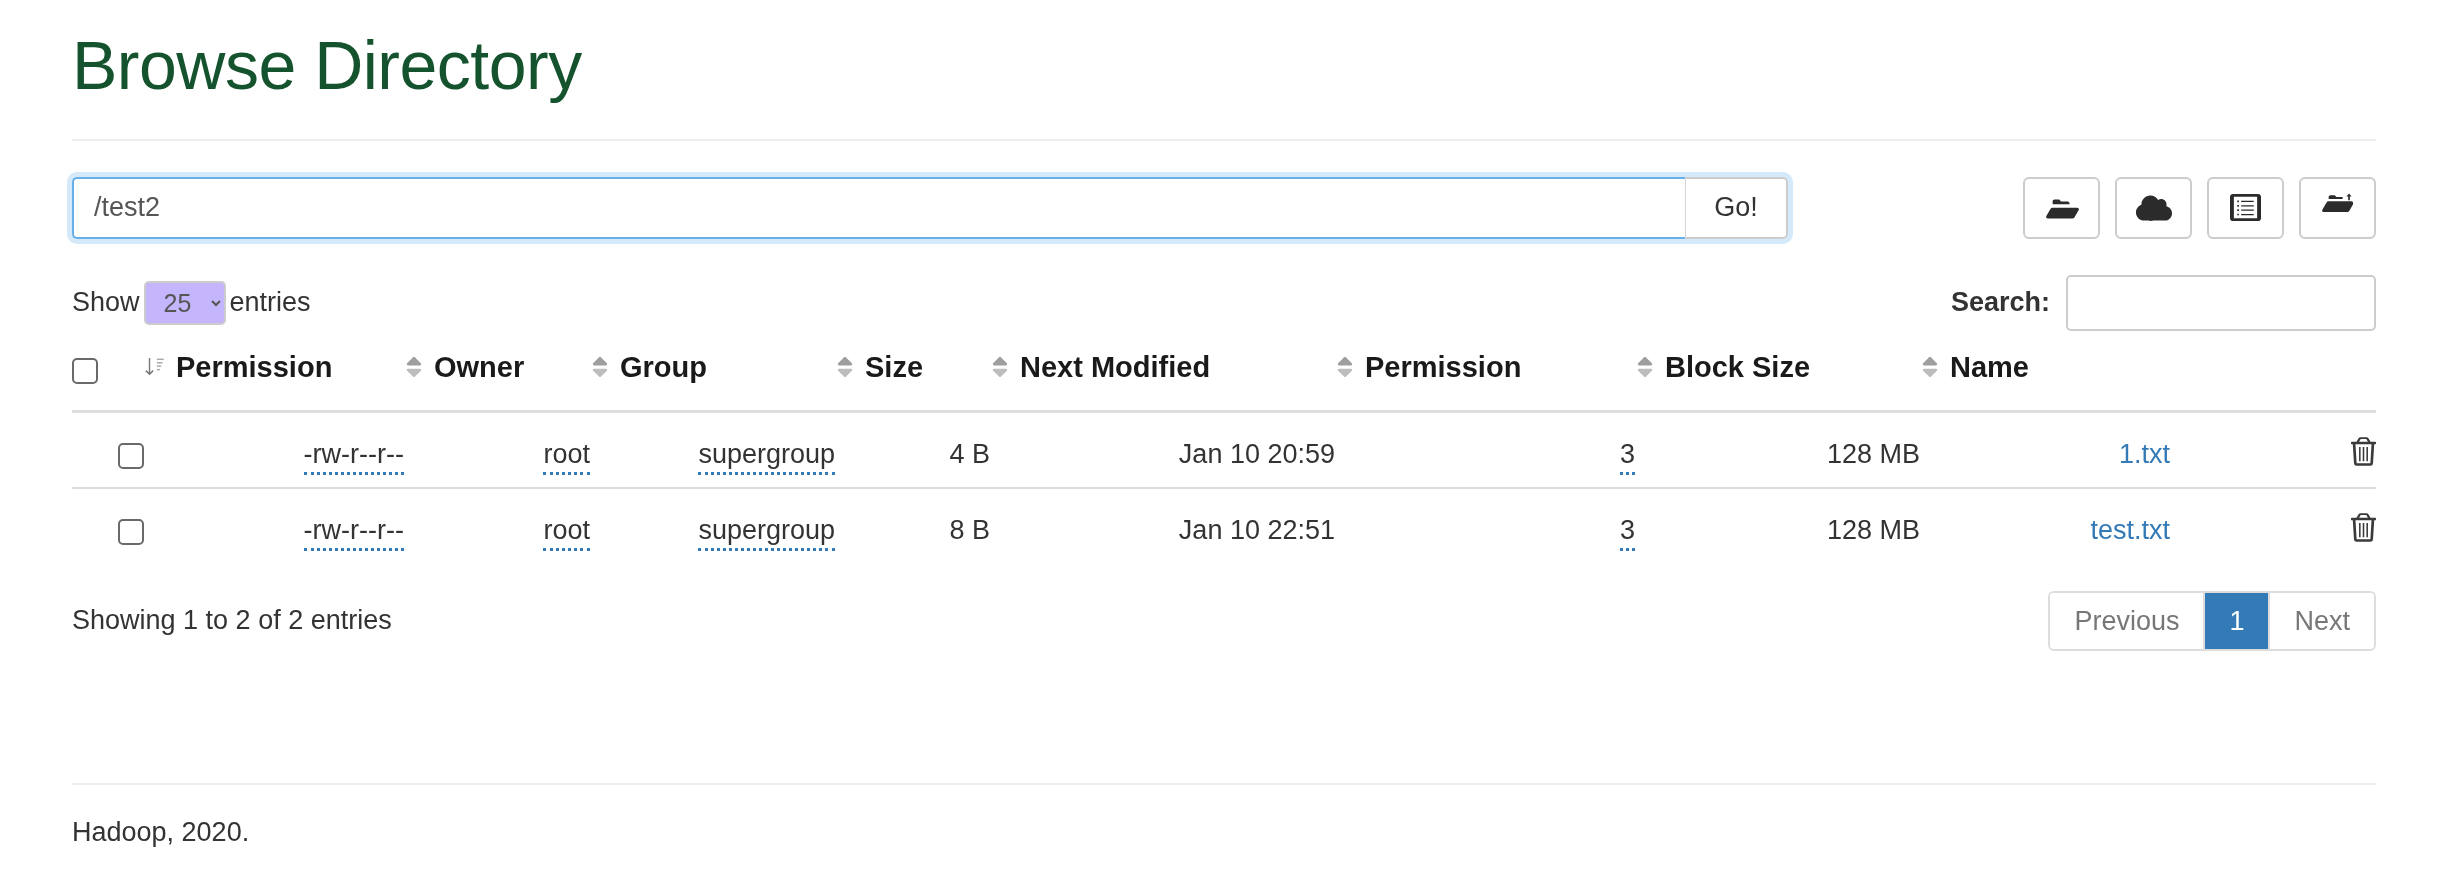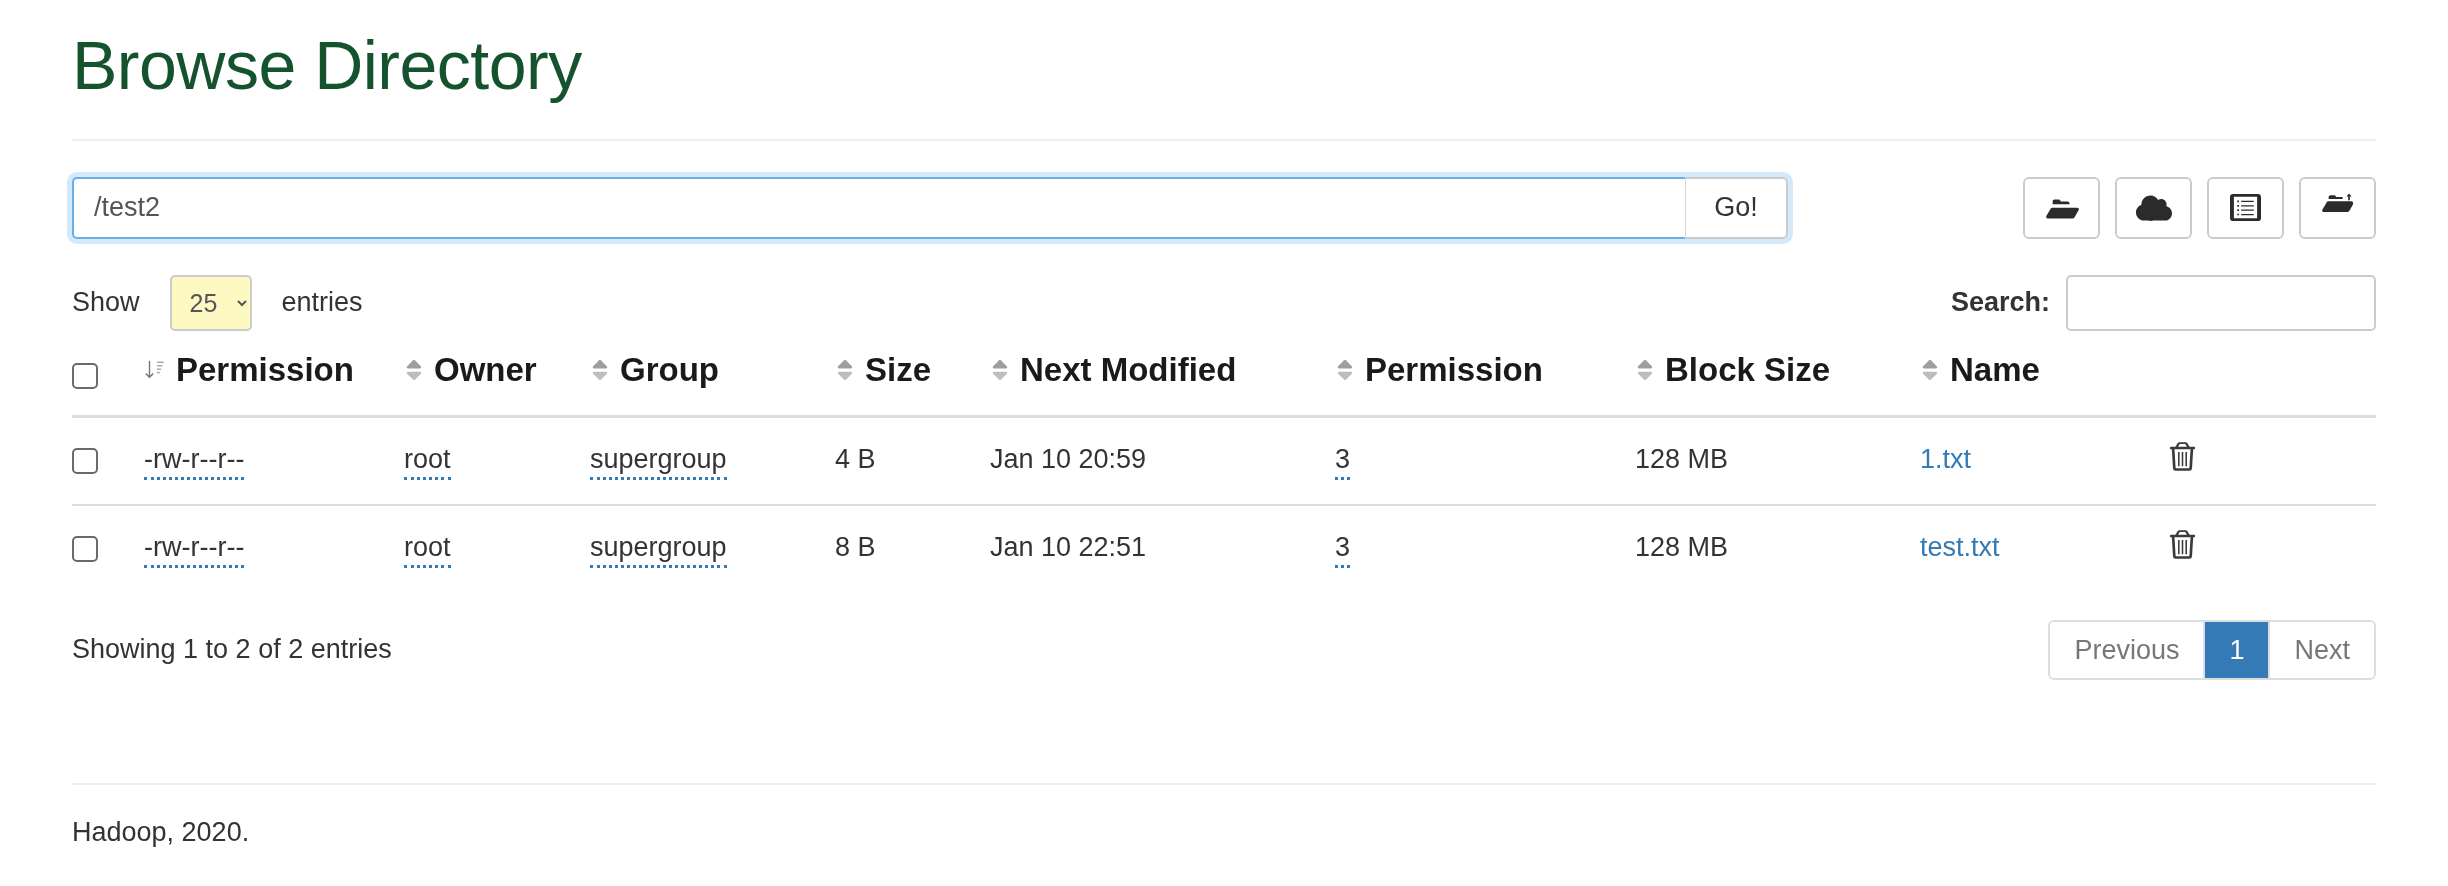--- a/index.html
+++ b/index.html
@@ -116,29 +116,29 @@
   }
 
   .length-box, .filter-box {
     display: flex;
     align-items: center;
     font-size: 27px;
     color: #333;
   }
 
   .length-select {
-    margin: 0 30px;
-    height: 56px;
+    margin: 0 4px;
+    height: 44px;
     width: 82px;
     font-size: 25px;
     font-family: "Liberation Sans", sans-serif;
     color: #555;
     border: 2px solid #cccccc;
     border-radius: 5px;
-    background: #fef9c3;
+    background: #c4b5fd;
     padding: 0 6px 0 14px;
     outline: none;
     cursor: pointer;
   }
 
   .filter-label { margin-right: 16px; font-weight: bold; }
 
   .filter-input {
     width: 310px;
     height: 56px;
@@ -155,21 +155,21 @@
   
   table.files {
     width: 100%;
     border-collapse: collapse;
     margin-top: 20px;
     table-layout: fixed;
   }
 
   table.files thead th {
     text-align: center;
-    font-size: 33px;
+    font-size: 29px;
     font-weight: bold;
     color: #1a1a1a;
     padding: 0 0 26px 0;
     border-bottom: 3px solid #dddddd;
     vertical-align: bottom;
     white-space: nowrap;
     cursor: pointer;
   }
 
   th .th-inner {
@@ -178,24 +178,25 @@
     gap: 10px;
   }
   th.th-sel { cursor: default; }
 
   .sort-icon { flex: 0 0 auto; display: inline-block; }
   .sort-icon svg { display: block; }
 
   table.files tbody td {
     font-size: 27px;
     color: #333333;
-    padding: 24px 0 26px 0;
+    padding: 24px 0 14px 0;
     border-bottom: 2px solid #dddddd;
     vertical-align: middle;
     white-space: nowrap;
+    text-align: right;
   }
   table.files tbody tr:last-child td { border-bottom: none; }
 
   .editable {
     border-bottom: 3px dotted #337ab7;
     padding-bottom: 3px;
     cursor: pointer;
     color: #333333;
   }
 

